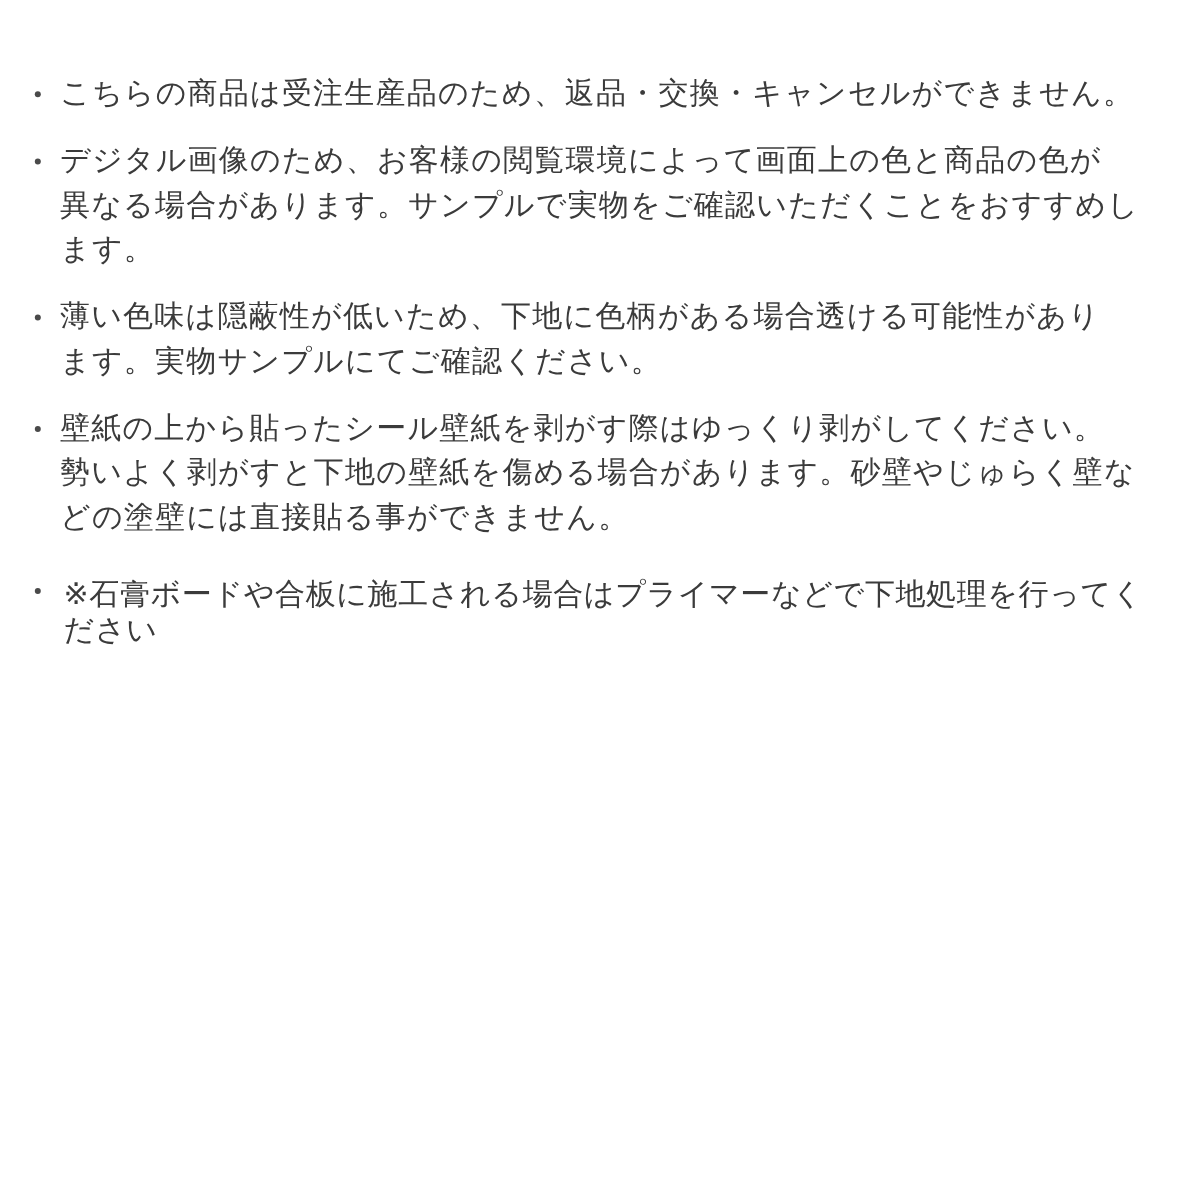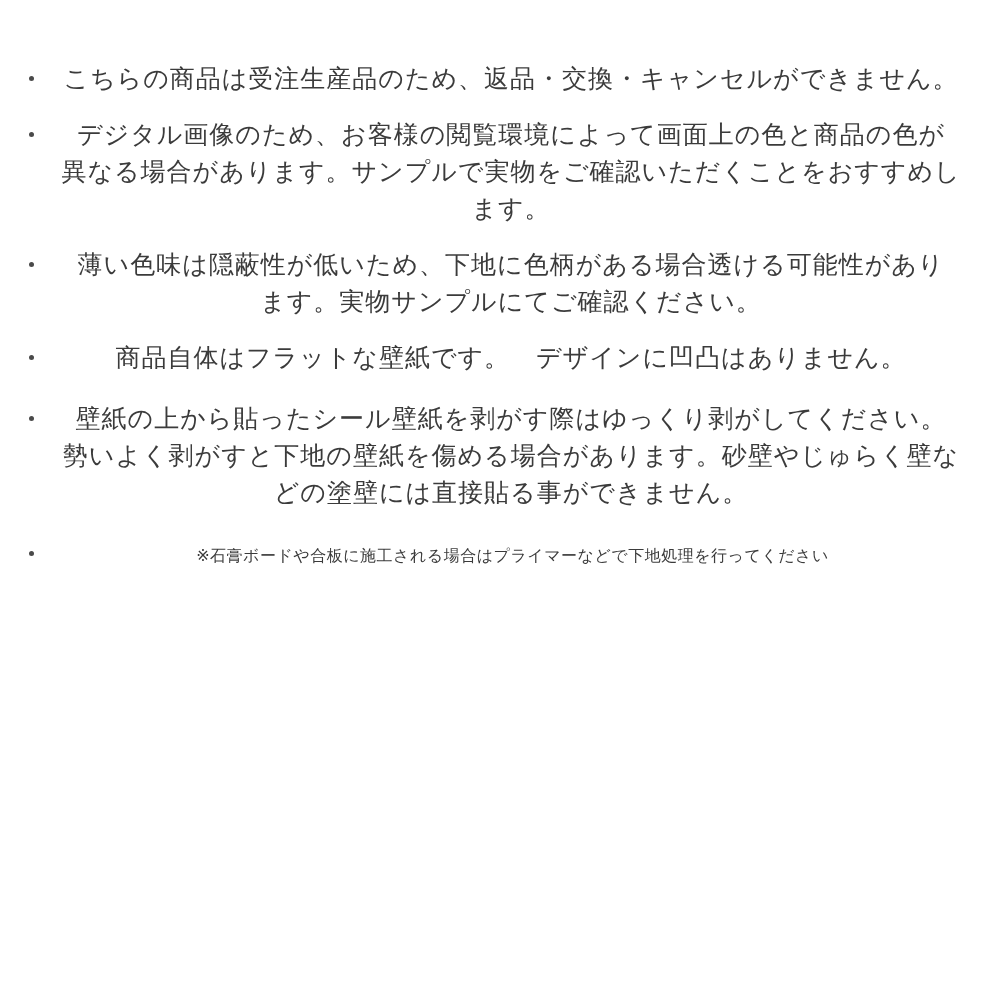--- a/index.html
+++ b/index.html
@@ -11,21 +11,20 @@
     height: 1000px;
     background: #ffffff;
     font-family: "Liberation Sans", "DejaVu Sans", sans-serif;
     overflow: hidden;
   }
   .notes {
     box-sizing: border-box;
     width: 1000px;
     padding: 60px 28px 0 27px;
     color: #3b3b3b;
-    text-align: center;
   }
   .note-item {
     display: flex;
     align-items: flex-start;
     margin-bottom: 19px;
   }
   .note-item.gap-lg {
     margin-bottom: 24px;
   }
   .bullet {
@@ -48,21 +47,21 @@
     min-width: 0;
   }
   .note-text {
     font-size: 25px;
     line-height: 37px;
     letter-spacing: 1px;
     white-space: pre-line;
     color: #3b3b3b;
   }
   .subnote {
-    font-size: 16px;
+    font-size: 25px;
     line-height: 30px;
     letter-spacing: 0.5px;
     margin-top: 6px;
     margin-bottom: 12px;
     padding-left: 3px;
     white-space: pre-line;
     color: #3b3b3b;
   }
 </style>
 </head>
@@ -88,26 +87,20 @@
 
 
   <div class="note-item">
     <span class="bullet"></span>
     <div class="note-body">
       <div class="note-text">薄い色味は隠蔽性が低いため、下地に色柄がある場合透ける可能性があり
 ます。実物サンプルにてご確認ください。</div>
     </div>
   </div>
 
-  <div class="note-item gap-lg">
-    <span class="bullet"></span>
-    <div class="note-body">
-      <div class="note-text">商品自体はフラットな壁紙です。　デザインに凹凸はありません。</div>
-    </div>
-  </div>
 
   <div class="note-item gap-lg">
     <span class="bullet"></span>
     <div class="note-body">
       <div class="note-text">壁紙の上から貼ったシール壁紙を剥がす際はゆっくり剥がしてください。
 勢いよく剥がすと下地の壁紙を傷める場合があります。砂壁やじゅらく壁な
 どの塗壁には直接貼る事ができません。</div>
     </div>
   </div>
 

